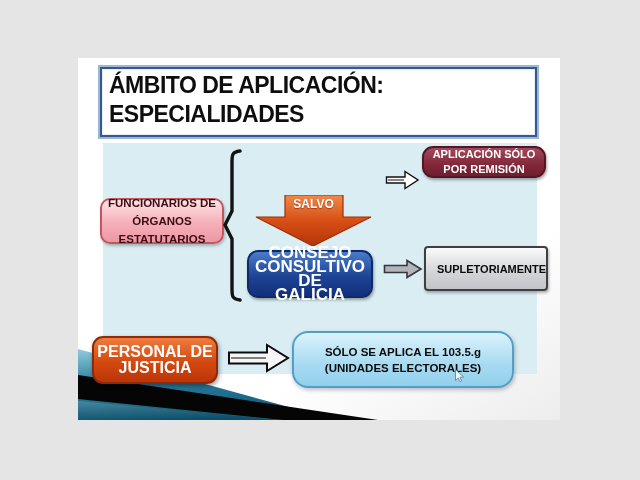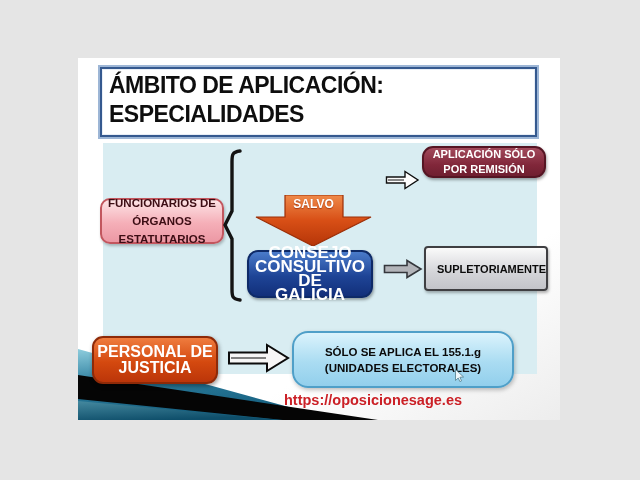--- a/index.html
+++ b/index.html
@@ -174,23 +174,22 @@
     <div class="dbox box-supletoriamente">SUPLETORIAMENTE</div>
 
     <div class="dbox box-personal">PERSONAL DE
 JUSTICIA</div>
 
     <svg class="shape" style="left:149px;top:285px" width="63" height="30" viewBox="0 0 63 30">
       <polygon points="2,9.5 40,9.5 40,2 61,15 40,28 40,20.5 2,20.5" fill="#f6f6f6" stroke="#0b0b0b" stroke-width="2"></polygon>
       <line x1="4" y1="15" x2="39" y2="15" stroke="#0b0b0b" stroke-width="1.2"></line>
     </svg>
 
-    <div class="dbox box-solo">SÓLO SE APLICA EL 155.1.g
+    <div class="dbox box-solo">SÓLO SE APLICA EL 103.5.g
 (UNIDADES ELECTORALES)</div>
 
     <svg class="shape" style="left:376px;top:311px" width="11" height="13" viewBox="0 0 11 13">
       <polygon points="1.5,0.5 1.5,11.5 4.2,9 5.9,12.6 7.6,11.8 5.9,8.3 9.6,8" fill="#eef8fc" stroke="#5d8896" stroke-width="0.9"></polygon>
     </svg>
 
-    <div class="footer-url">https://oposicionesage.es</div>
 
   </div>
 </div>
 
 </body></html>

